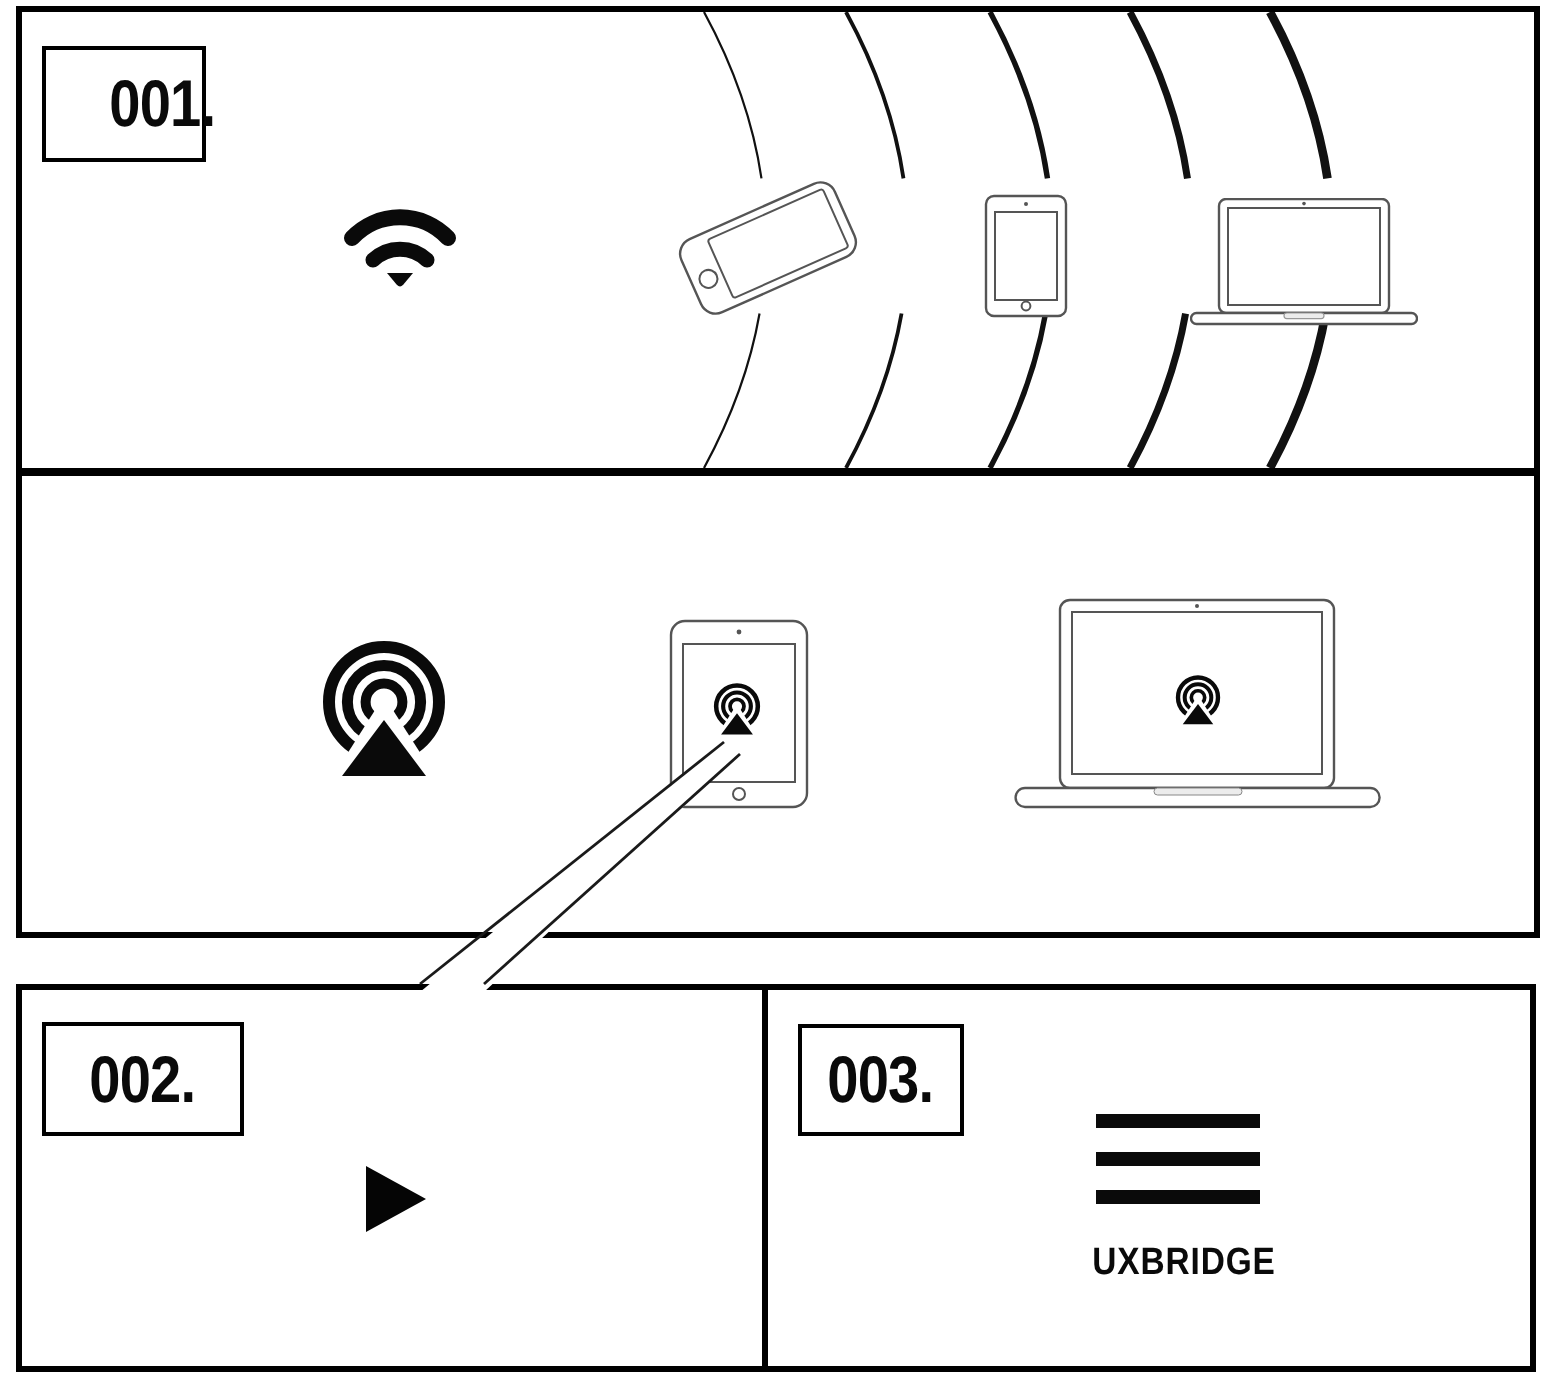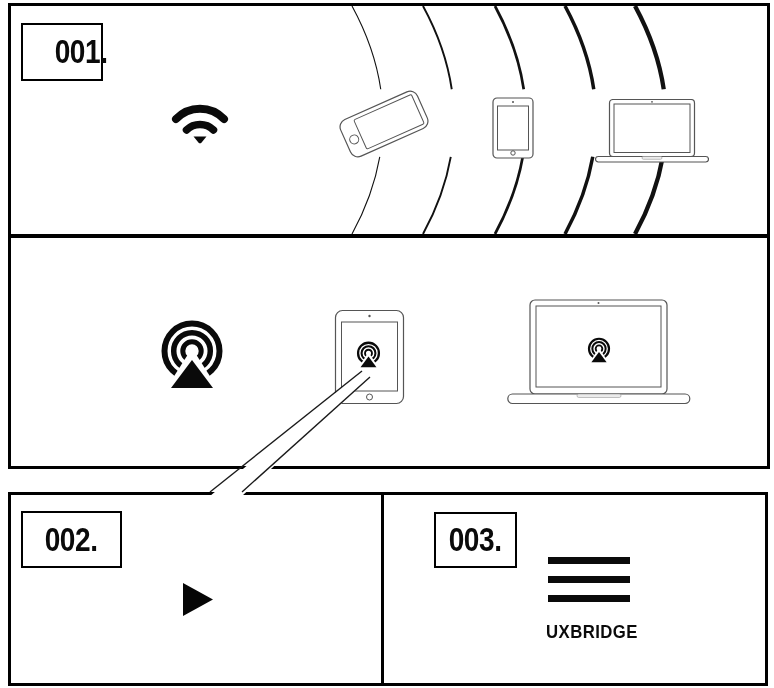--- a/index.html
+++ b/index.html
@@ -7,21 +7,21 @@
         font-family:"Liberation Sans","DejaVu Sans",sans-serif;}
   .panel{position:absolute;border:3px solid #000;background:transparent;box-sizing:border-box;}
   #panel-step1{left:8px;top:3px;width:762px;height:234px;}
   #panel-step2{left:8px;top:235px;width:762px;height:234px;}
   #panel-step3{left:8px;top:492px;width:376px;height:194px;}
   #panel-step4{left:381px;top:492px;width:387px;height:194px;}
   .label-box{position:absolute;border:2.5px solid #000;box-sizing:border-box;
              display:flex;align-items:center;justify-content:center;background:#fff;z-index:3;}
   #label-001{left:21px;top:23px;width:82px;height:58px;padding-left:38px;}
   #label-002{left:21px;top:511px;width:101px;height:57px;}
-  #label-003{left:399px;top:512px;width:83px;height:56px;margin-left:35px;}
+  #label-003{left:399px;top:512px;width:83px;height:56px;}
   .label-text{font-size:33px;font-weight:bold;color:#0a0a0a;transform:scaleX(0.85);letter-spacing:-0.5px;}
   .abs{position:absolute;}
   #waves-svg{position:absolute;left:11px;top:6px;z-index:1;}
   .device{z-index:2;}
   #callout-overlay{position:absolute;left:0;top:0;z-index:5;pointer-events:none;}
   #grille{position:absolute;left:548px;top:557px;width:82px;z-index:2;}
   .grille-bar{width:82px;height:7px;background:#0a0a0a;margin-bottom:12px;}
   .grille-bar:last-child{margin-bottom:0;}
   #device-name{position:absolute;left:520px;top:621px;width:144px;text-align:center;
                font-size:19px;font-weight:bold;color:#0a0a0a;letter-spacing:0.5px;

